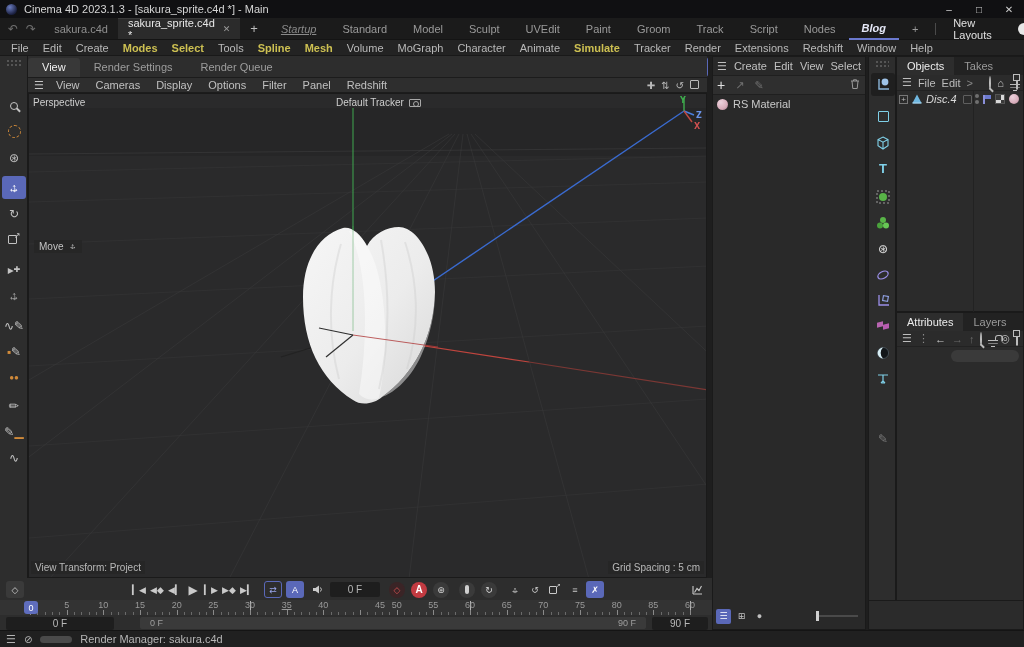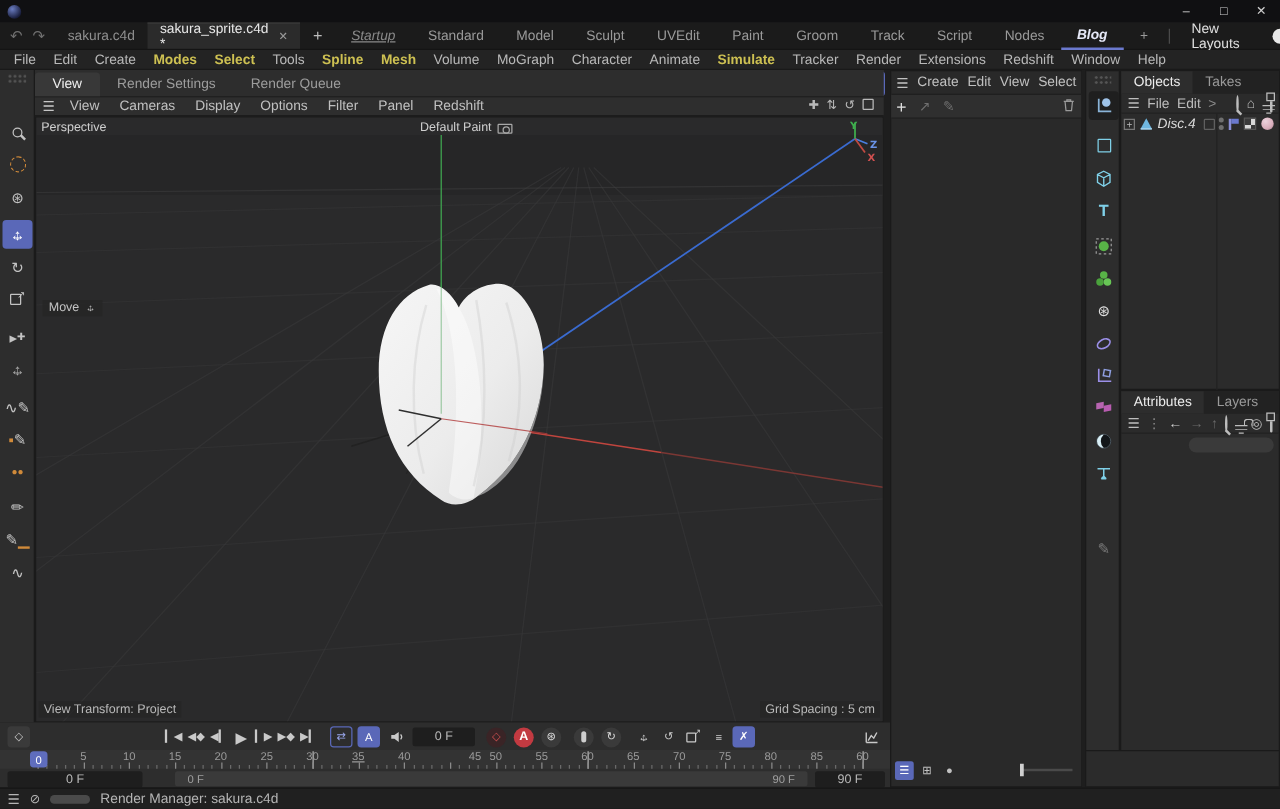--- a/index.html
+++ b/index.html
@@ -175,20 +175,21 @@
                border-top:1px solid #141414; display:flex; align-items:center; gap:8px; padding:0 6px; color:#b5b5b5;}
   .progress-pill { width:32px; height:7px; border-radius:4px; background:#4a4a4a; }
 </style>
 </head>
 <body>
 
 <div class="app">
 
   <div class="titlebar">
     <span class="c4d-logo"></span>
+    <span>Cinema 4D 2023.1.3 - [sakura_sprite.c4d *] - Main</span>
     <div class="win-controls">
       <span class="win-btn">–</span>
       <span class="win-btn">□</span>
       <span class="win-btn">✕</span>
     </div>
   </div>
 
   <div class="tabrow">
     <div class="undo-redo">
       <span>↶</span>
@@ -426,21 +427,21 @@
         <line x1="655" y1="17" x2="655" y2="4" stroke="#3fae4e" stroke-width="1.4"></line>
         <line x1="655" y1="17" x2="665" y2="21" stroke="#4a7fe0" stroke-width="1.4"></line>
         <line x1="655" y1="17" x2="663" y2="28" stroke="#c04a42" stroke-width="1.4"></line>
         <text x="651" y="9" fill="#3fae4e">Y</text>
         <text x="667" y="24" fill="#6a93e8">Z</text>
         <text x="665" y="35" fill="#d05050">X</text>
       </g>
     </svg>
     <span class="vp-label" style="left:4px;top:3px">Perspective</span>
     <span class="vp-label" style="left:307px;top:3px;display:flex;gap:5px;align-items:center">
-      <span>Default Paint</span>
+      <span>Default Tracker</span>
         <span class="mini-cam"></span>
     </span>
     <span class="tool-hint">
       <span>Move</span>
       <span class="icon-move2" style="width:10px;height:10px;font-size:8px">
           <span style="width:10px;height:10px;line-height:10px">↔</span>
           <span style="width:10px;height:10px;line-height:10px">↕</span>
         </span>
     </span>
     <span class="vp-bottom" style="left:2px">View Transform: Project</span>
@@ -457,20 +458,24 @@
       <span>Material</span>
     </div>
     <div class="mat-actions">
       <span style="font-size:14px;color:#e0e0e0">+</span>
       <span style="color:#6f6f6f">↗</span>
       <span style="color:#6f6f6f">✎</span>
       <span style="margin-left:auto;color:#8a8a8a">
         <svg width="12" height="12" viewBox="0 0 12 12">
             <path d="M2 3h8M4.5 3V1.8h3V3M3 3l.8 7.5h4.4L9 3" stroke="#9a9a9a" fill="none" stroke-width="1"></path>
           </svg></span>
+    </div>
+    <div class="mat-item">
+      <span class="mat-sphere"></span>
+      <span>RS Material</span>
     </div>
     <div class="mat-footer">
       <span class="mf-btn active">☰</span>
       <span class="mf-btn">⊞</span>
       <span class="mf-btn">●</span>
       <span class="mslider">
           <span class="knob"></span>
         </span>
     </div>
   </div>

